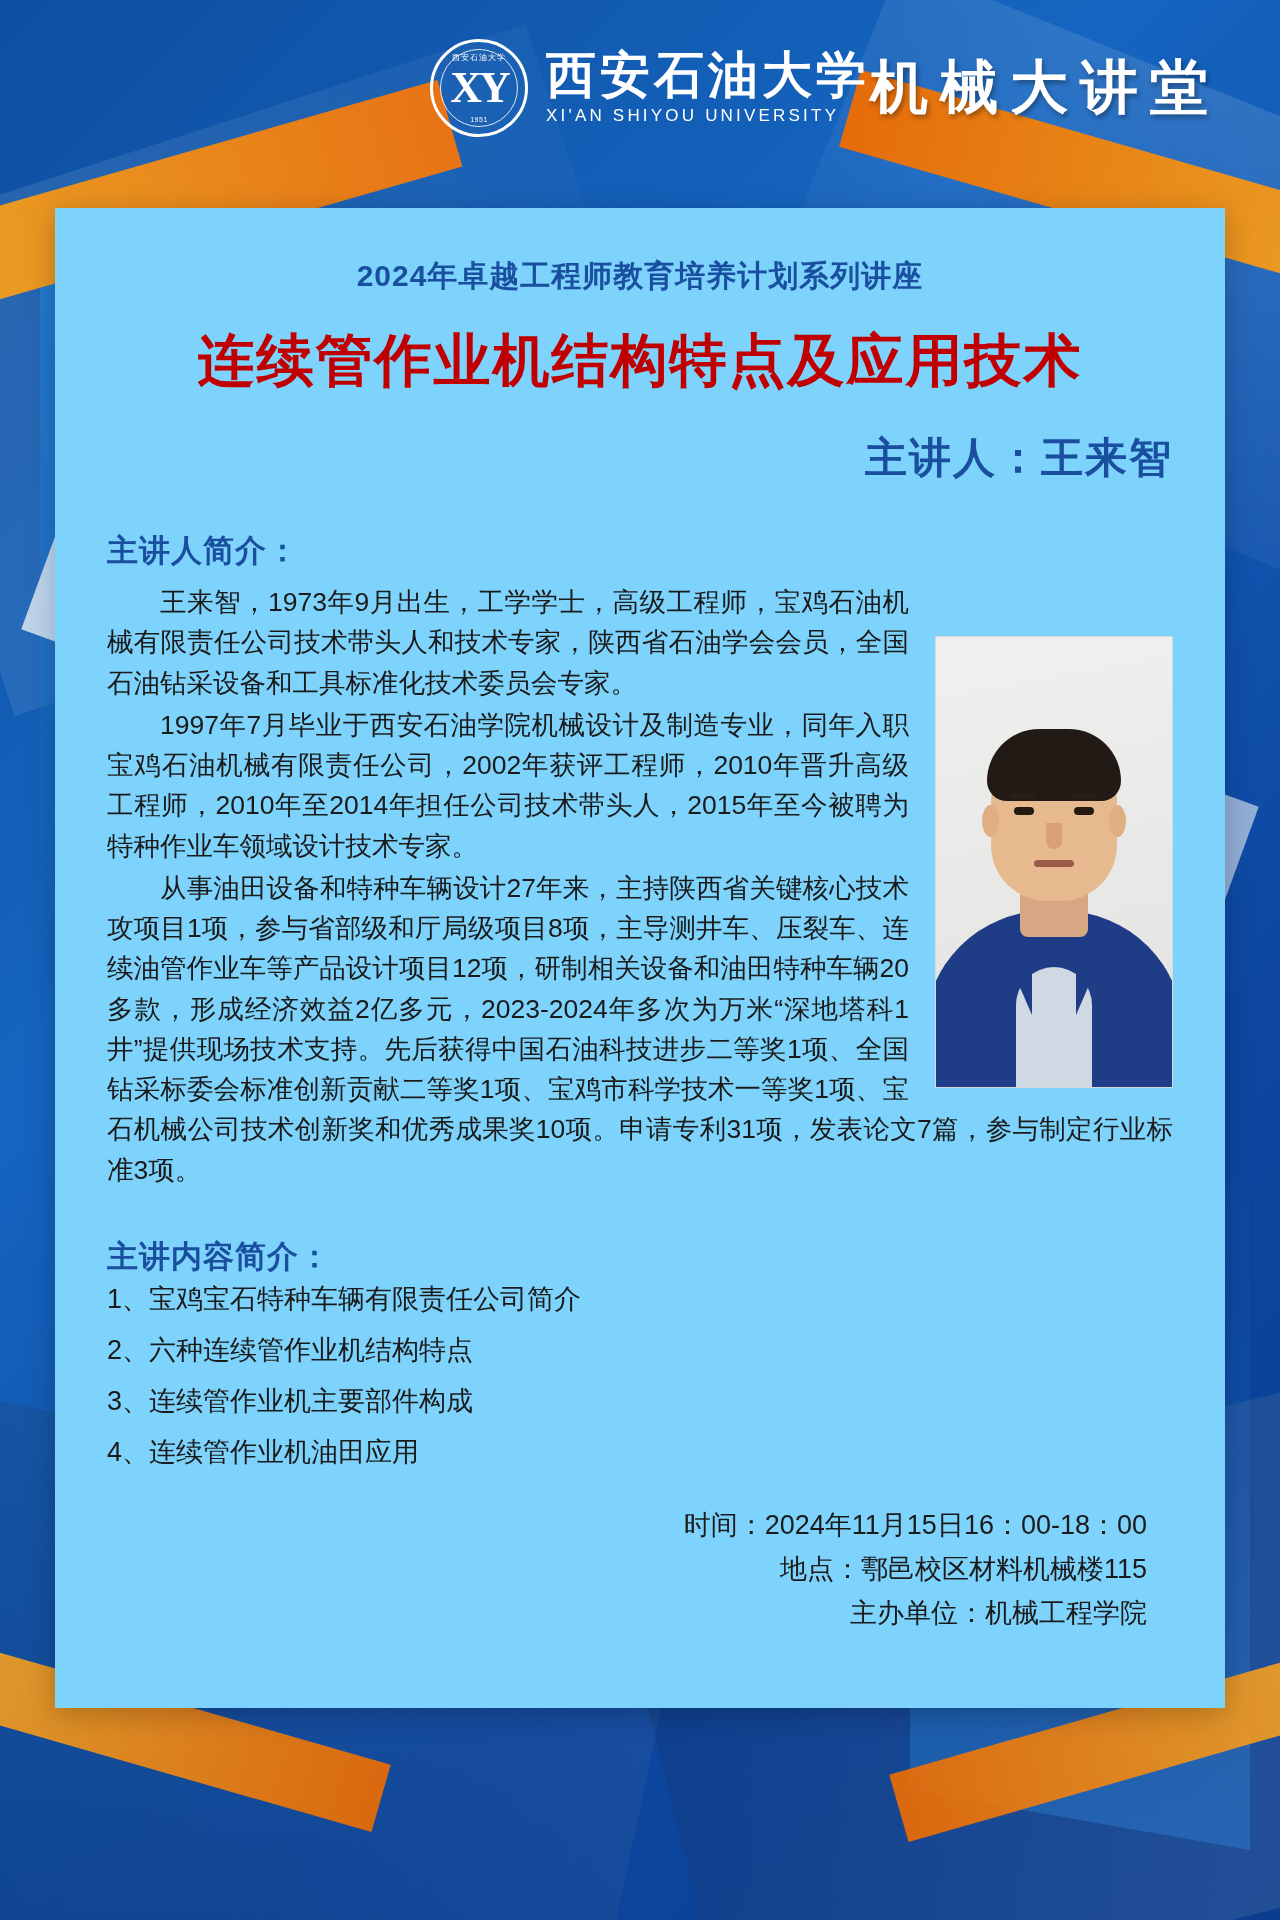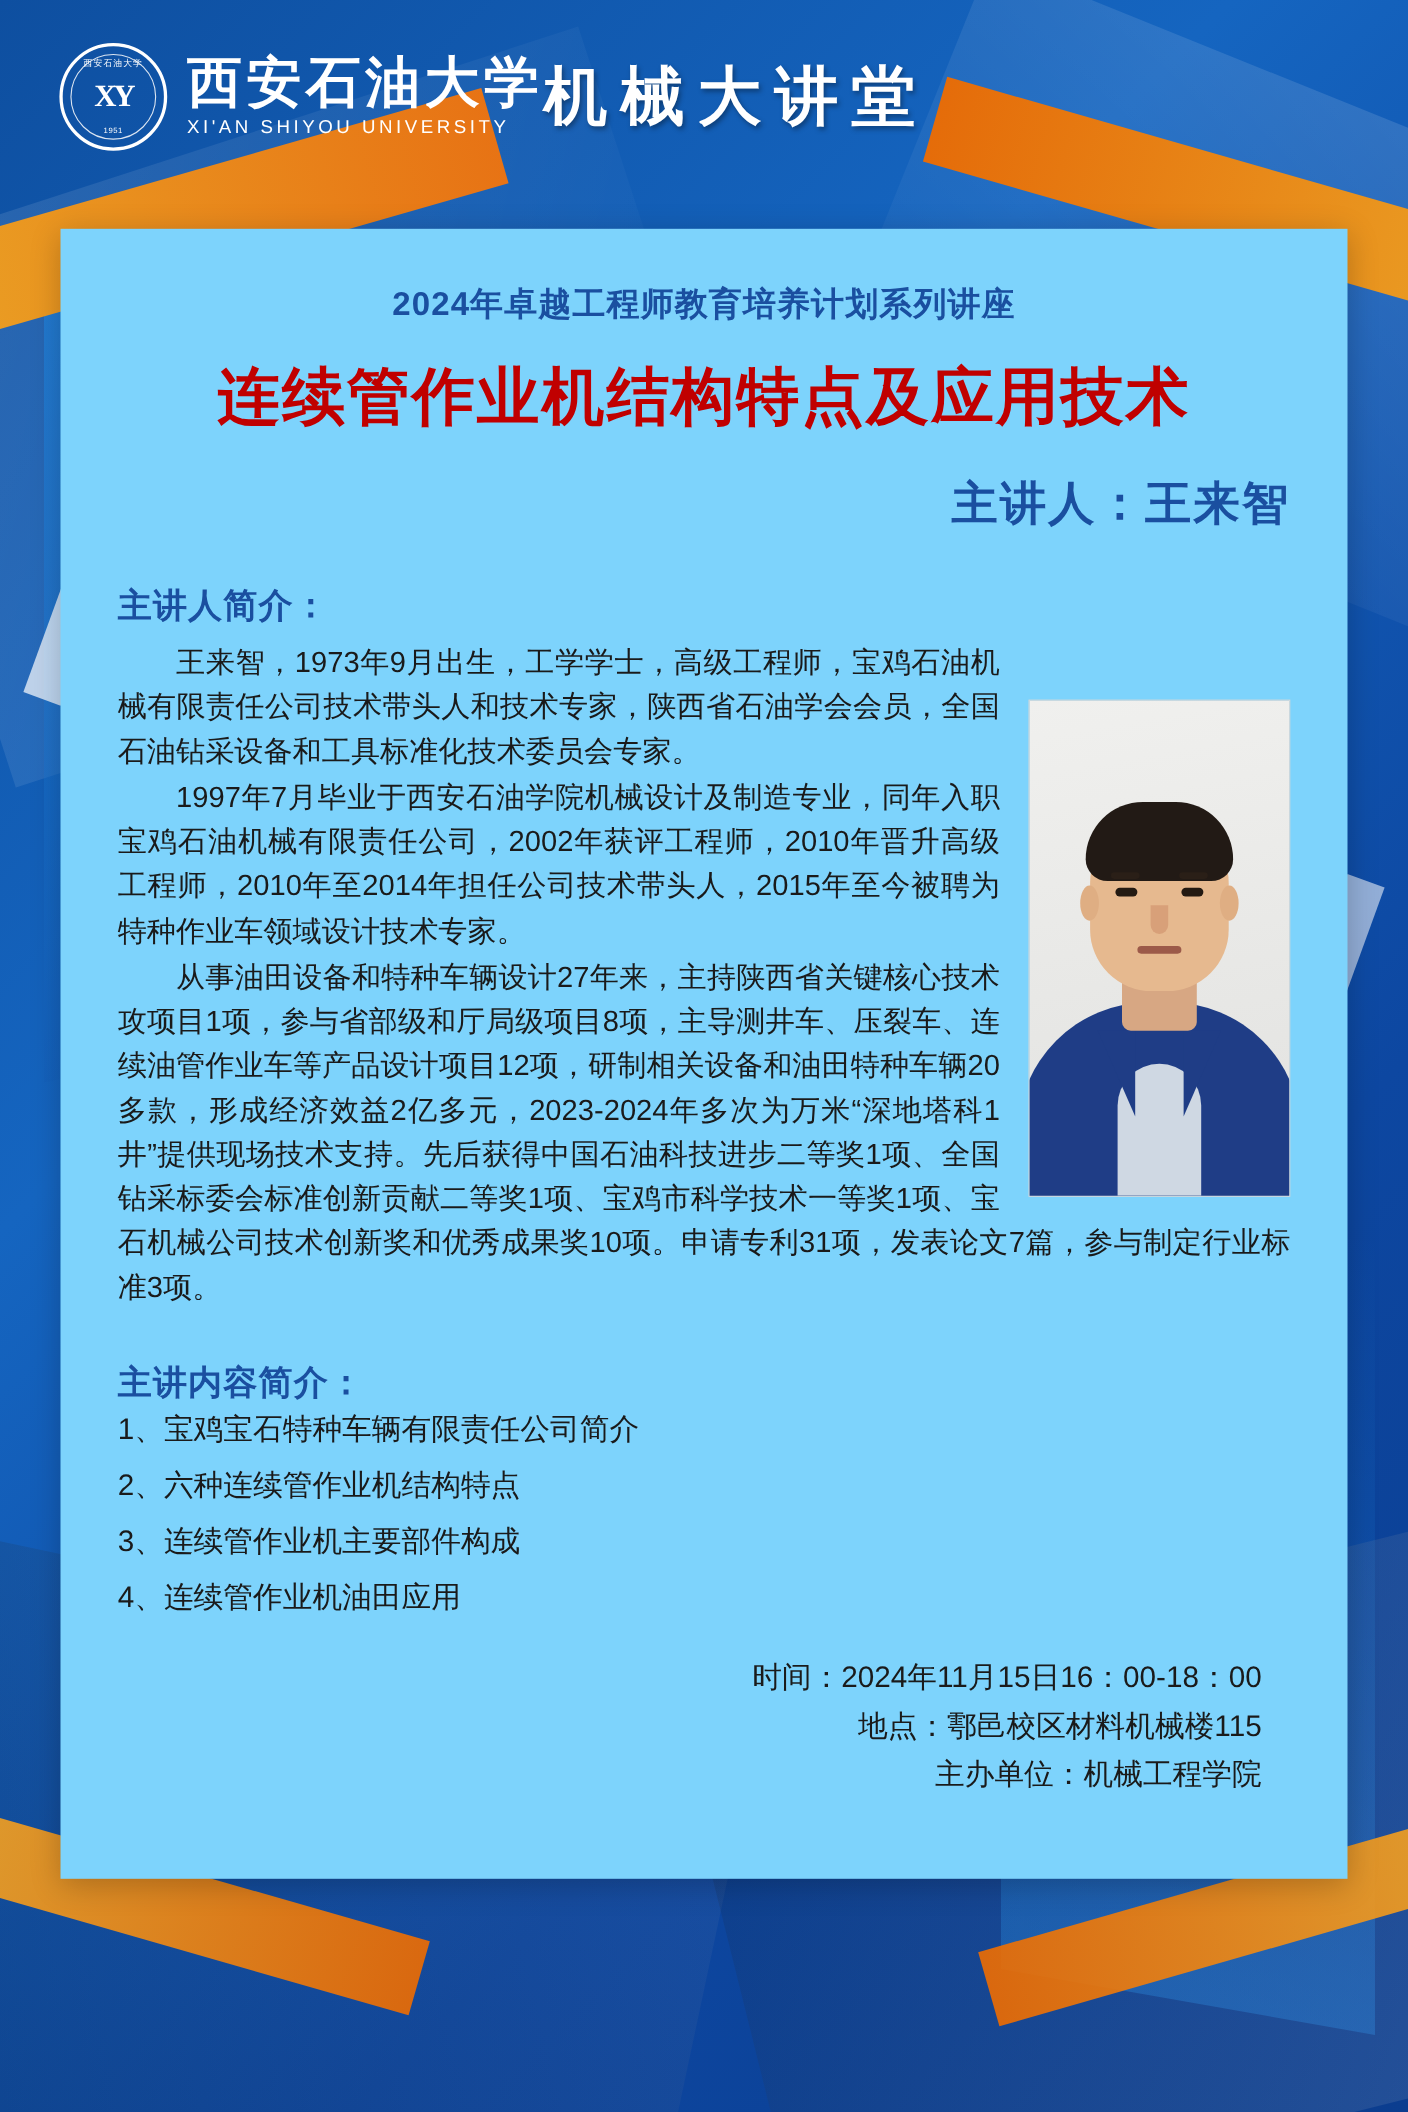--- a/index.html
+++ b/index.html
@@ -110,21 +110,21 @@
     transform: rotate(-70deg);
   }
 
   
   .header {
     position: absolute;
     left: 0; top: 0;
     width: 1280px; height: 175px;
     display: flex;
     align-items: center;
-    justify-content: flex-start;
+    justify-content: flex-end;
     padding: 0 54px;
     box-sizing: border-box;
     z-index: 6;
   }
   .brand {
     display: flex;
     align-items: center;
     gap: 18px;
   }
   .seal {
@@ -142,21 +142,21 @@
     border-radius: 50%;
     border: 1.5px solid rgba(255,255,255,0.85);
   }
   .seal-mono {
     position: absolute;
     inset: 0;
     display: flex;
     align-items: center;
     justify-content: center;
     color: #fff;
-    font-size: 28px;
+    font-size: 44px;
     font-weight: bold;
     font-family: "Liberation Serif", serif;
     letter-spacing: -3px;
   }
   .seal-top {
     position: absolute;
     top: 10px; left: 0; right: 0;
     text-align: center;
     font-size: 8px;
     color: #fff;

